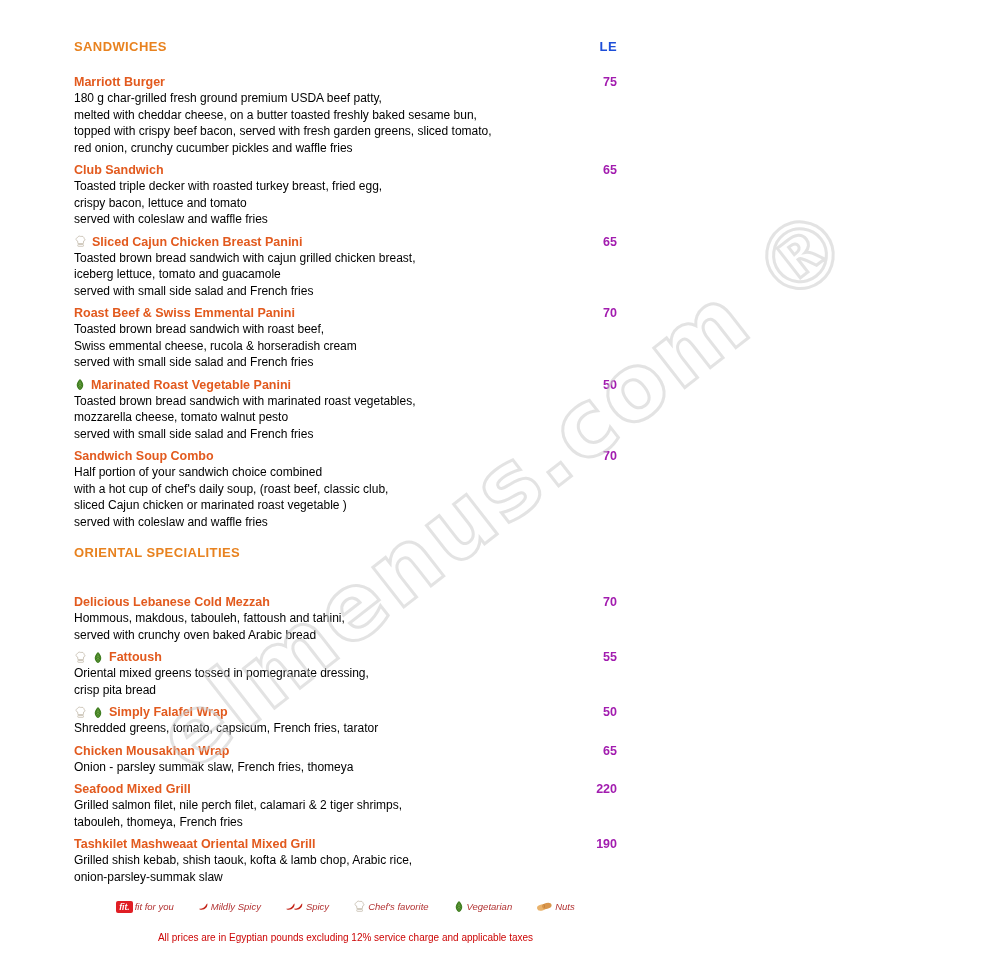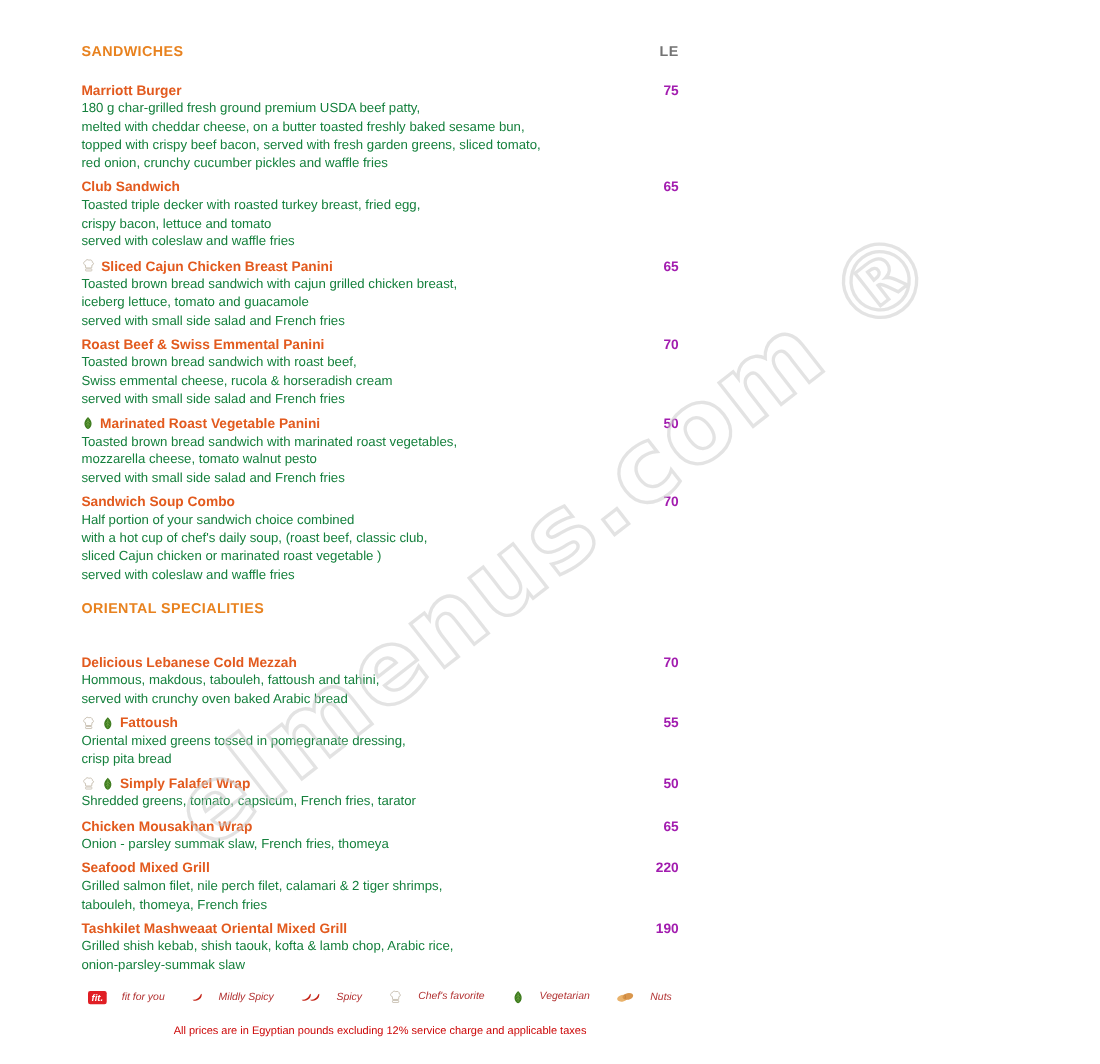--- a/index.html
+++ b/index.html
@@ -25,21 +25,21 @@
     letter-spacing:0.4px;
     color:#E8821F;
     line-height:14px;
     margin-bottom:20px;
     text-align:center;
   }
   .menu-section + .menu-section .section-header{
     margin-top:16px;
     margin-bottom:34px;
   }
-  .currency{color:#737373;}
+  .currency{color:#1d4ed8;}
   .item{margin-bottom:6px;}
   .item-head{
     position:relative;
     display:flex;
     align-items:center;
     font-weight:bold;
     font-size:12.5px;
     color:#E25A1E;
     line-height:16px;
     padding-right:40px;
@@ -50,38 +50,39 @@
     margin-right:5px;
     flex:none;
   }
   .item-price{
     position:absolute;
     right:0;top:0;
     color:#a21caf;
   }
   .desc-line{
     font-size:12px;
-    color:#15803d;
+    color:#000000;
     line-height:16.5px;
   }
   .footer{
     margin-top:15px;
     text-align:center;
   }
   .legend{
     display:flex;
     justify-content:center;
     align-items:center;
     gap:24px;
     margin-left:-40px;
     margin-right:-40px;
   }
   .legend-entry{
     display:inline-flex;
-    gap:14px;
+    align-items:center;
+    gap:2px;
     font-size:9.5px;
     font-style:italic;
     color:#B23333;
     white-space:nowrap;
   }
   .fit-badge{
     display:inline-block;
     background:#E01E24;
     color:#ffffff;
     font-style:italic;

